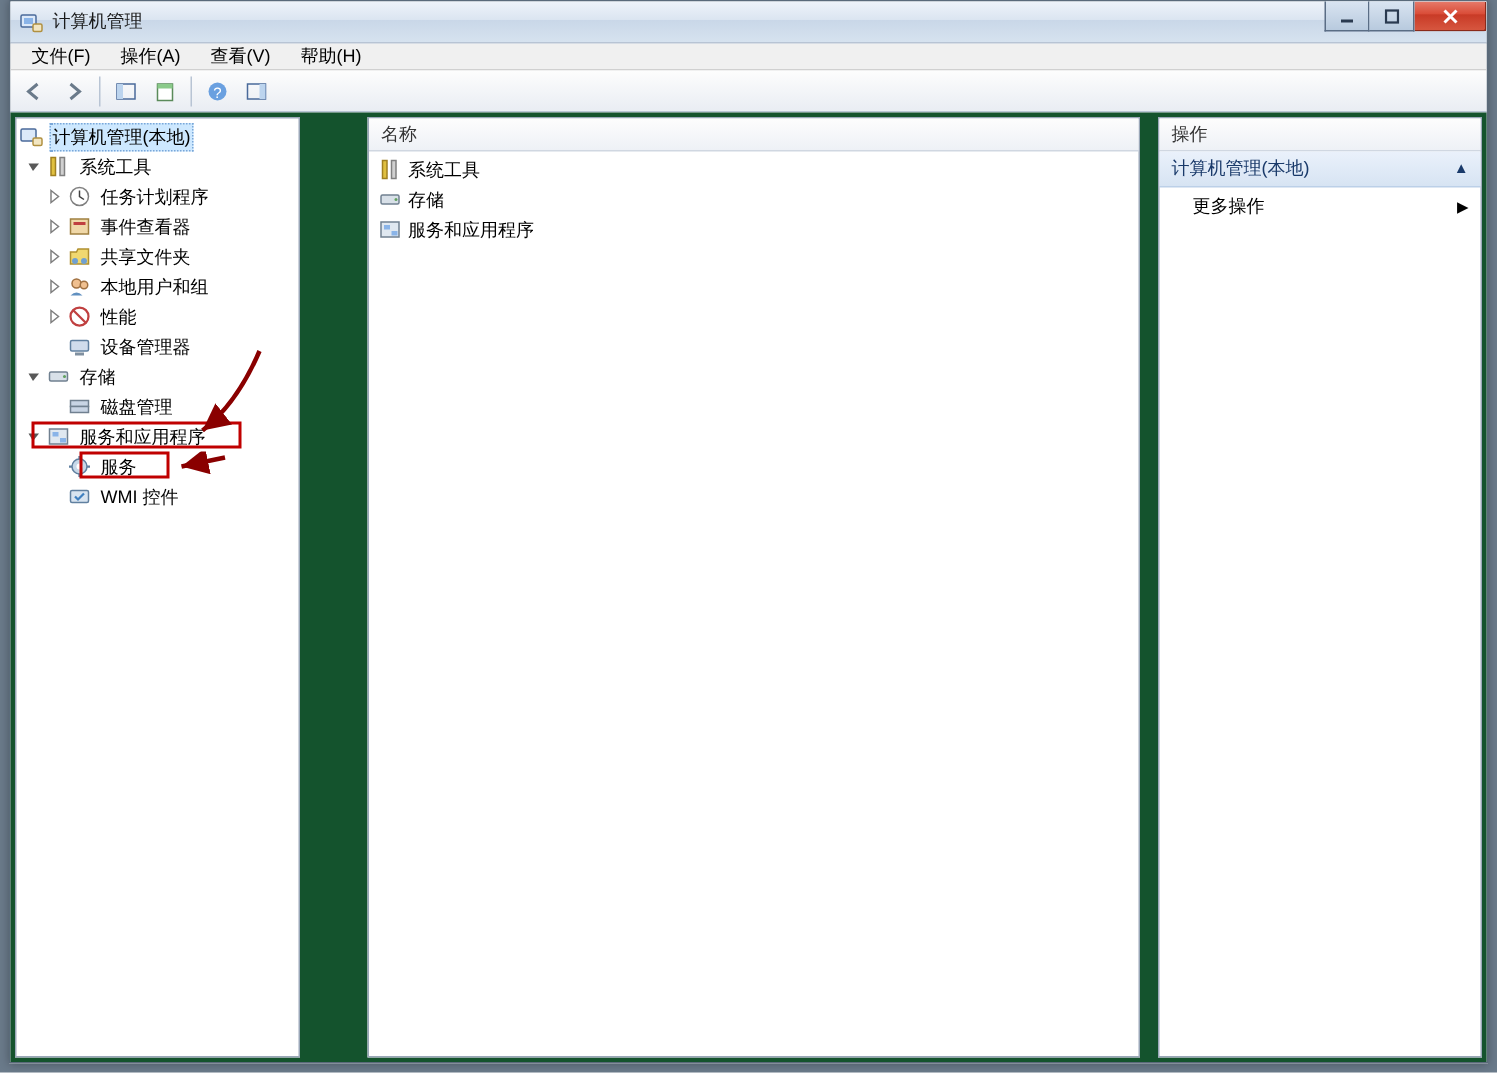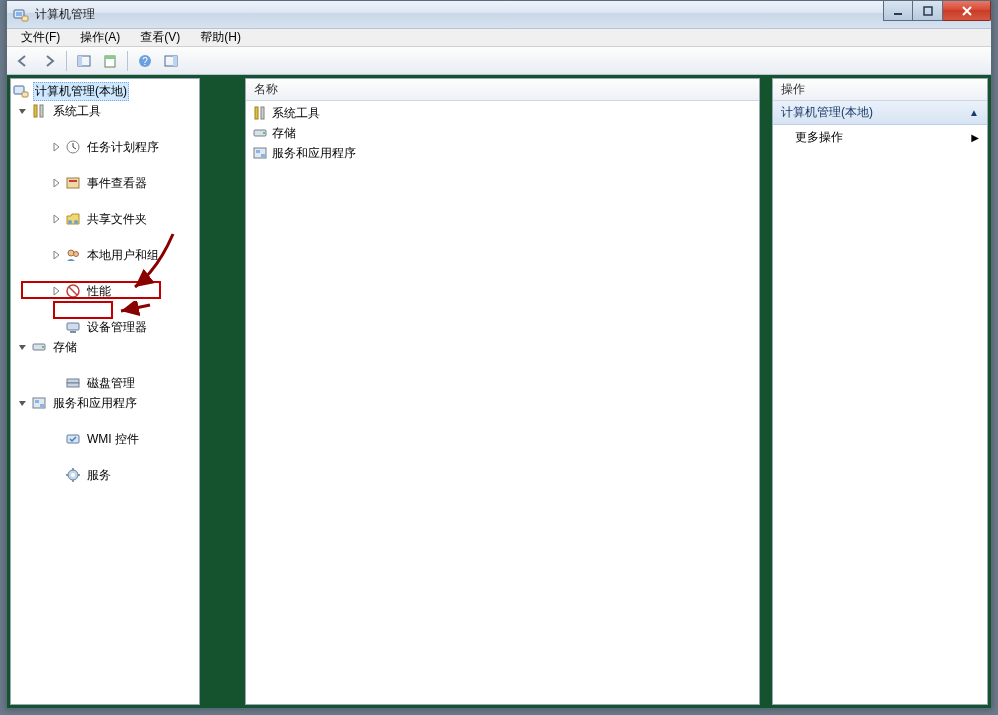--- a/index.html
+++ b/index.html
@@ -142,21 +142,21 @@
     margin-right: 2px;
     color: #6a6a6a;
   }
   .expander.blank { visibility: hidden; }
   .node-icon {
     width: 16px; height: 16px;
     display: inline-flex; align-items: center; justify-content: center;
     margin-right: 4px;
   }
   .indent-1 { padding-left: 6px; }
-  .indent-2 { padding-left: 40px; margin-top: 16px; }
+  .indent-2 { padding-left: 20px; }
 
   
   .annot-box {
     position: absolute;
     border: 2px solid #c00000;
     pointer-events: none;
   }
   .annot-arrow {
     position: absolute;
     pointer-events: none;
@@ -453,37 +453,37 @@
                   <rect x="9" y="9" width="4" height="3" fill="#8ab4e8"></rect>
                 </svg>
             </span>
             <span class="label-box">服务和应用程序</span>
           </div>
 
           <div class="tree-item indent-2">
             <span class="expander blank"></span>
             <span class="node-icon">
               <svg width="16" height="16">
-                  <rect x="2" y="4" width="12" height="8" rx="1" fill="#d8e4f0" stroke="#6080a0"></rect>
-                  <path d="M5 8 L7 10 L11 6" stroke="#4080c0" fill="none" stroke-width="1.5"></path>
-                </svg>
-            </span>
-            <span class="label-box">WMI 控件</span>
-          </div>
-
-          <div class="tree-item indent-2">
-            <span class="expander blank"></span>
-            <span class="node-icon">
-              <svg width="16" height="16">
                   <circle cx="8" cy="8" r="5" fill="#c8d8e8" stroke="#6080a0"></circle>
                   <circle cx="8" cy="8" r="2" fill="#fff"></circle>
                   <path d="M8 1 L8 3 M8 13 L8 15 M1 8 L3 8 M13 8 L15 8" stroke="#6080a0" stroke-width="1.5"></path>
                 </svg>
             </span>
             <span class="label-box">服务</span>
+          </div>
+
+          <div class="tree-item indent-2">
+            <span class="expander blank"></span>
+            <span class="node-icon">
+              <svg width="16" height="16">
+                  <rect x="2" y="4" width="12" height="8" rx="1" fill="#d8e4f0" stroke="#6080a0"></rect>
+                  <path d="M5 8 L7 10 L11 6" stroke="#4080c0" fill="none" stroke-width="1.5"></path>
+                </svg>
+            </span>
+            <span class="label-box">WMI 控件</span>
           </div>
 
         </div>
 
         <div class="annot-box" style="left:10px; top:202px; width:140px; height:18px;"></div>
         <div class="annot-box" style="left:42px; top:222px; width:60px; height:18px;"></div>
         <span class="annot-arrow" style="left:112px; top:150px;">
           <svg width="60" height="70">
               <defs>
                 <marker id="ah1" markerWidth="8" markerHeight="8" refX="6" refY="3" orient="auto">

